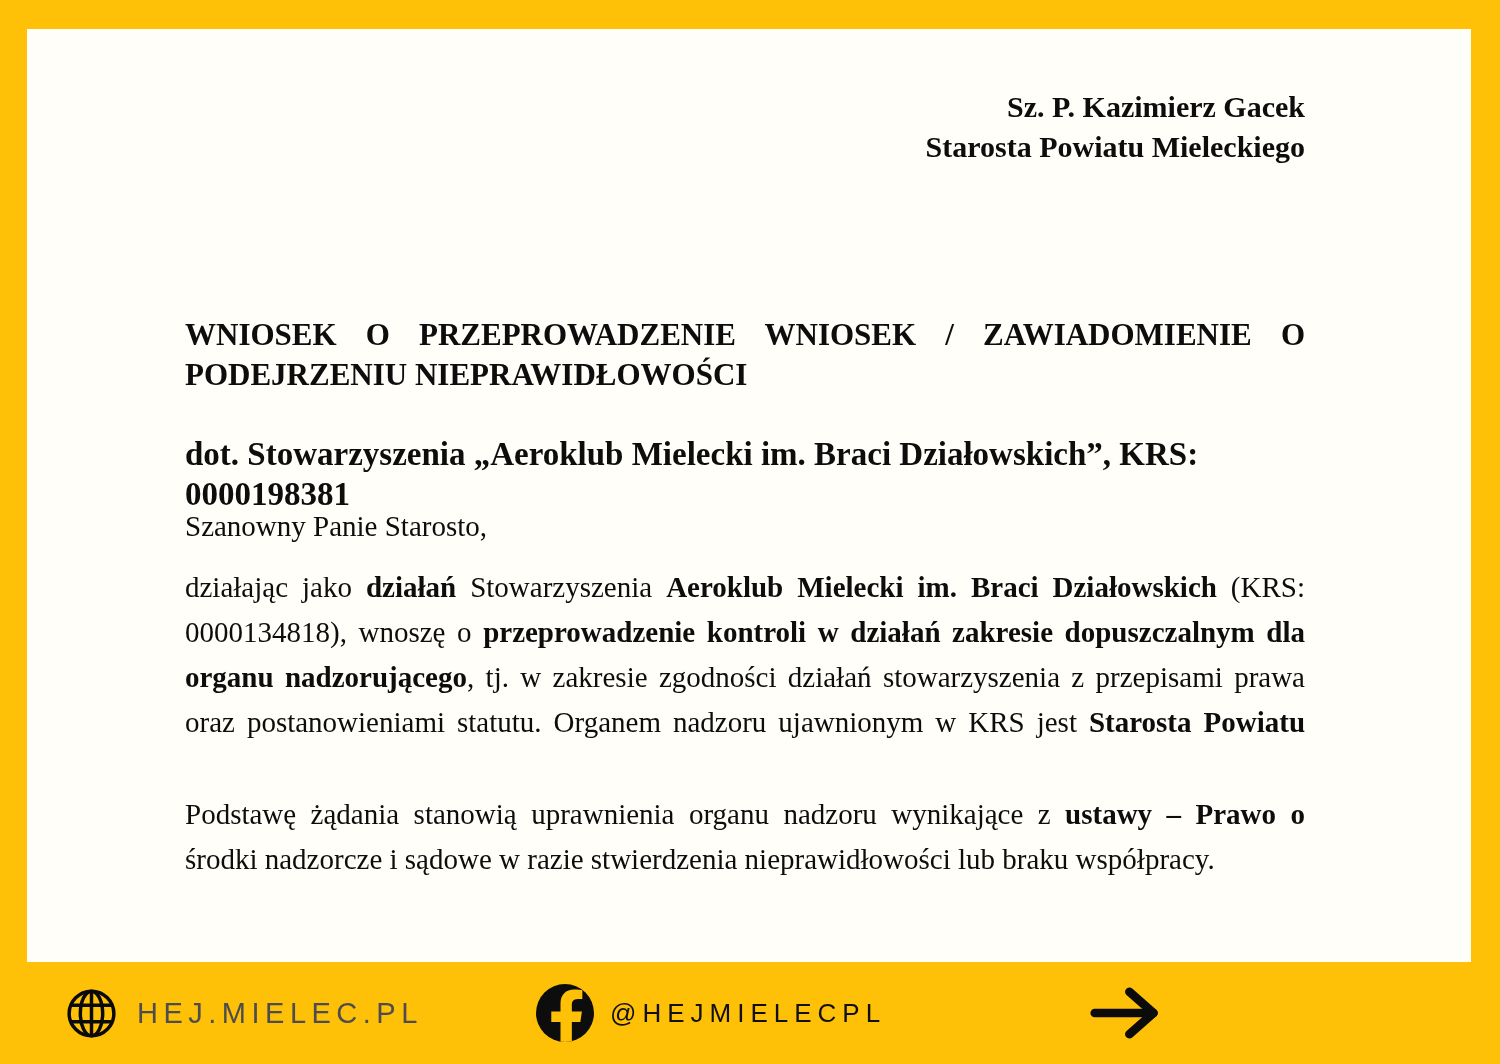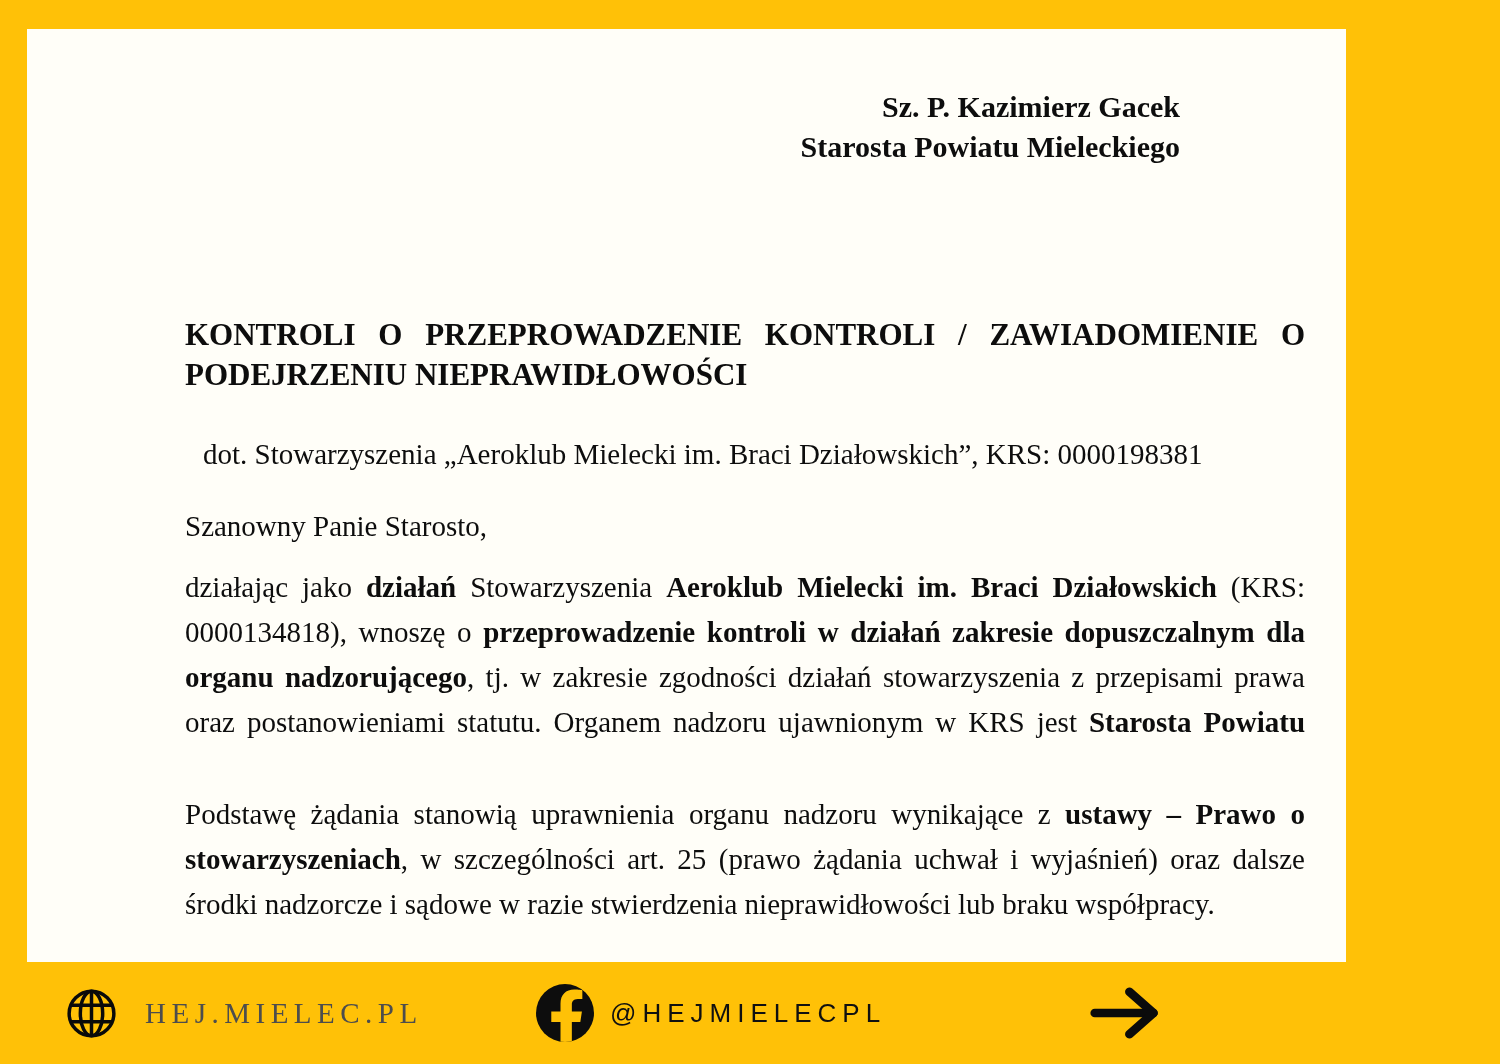--- a/index.html
+++ b/index.html
@@ -13,40 +13,40 @@
   html, body { width: 1500px; height: 1064px; }
   body {
     position: relative;
     background: var(--frame-yellow);
     font-family: "Liberation Serif", "DejaVu Serif", serif;
     overflow: hidden;
   }
   .sheet {
     position: absolute;
     left: 27px; top: 29px;
-    width: 1319px; height: 933px;
+    width: 1444px; height: 933px;
     background: var(--sheet-white);
   }
   .recipient {
     position: absolute;
     top: 58px; right: 166px;
     text-align: right;
     font-weight: bold;
     font-size: 30px;
     line-height: 40px;
     color: var(--text-black);
   }
   .doc-block {
     position: absolute;
     left: 158px;
     width: 1120px;
     color: var(--text-black);
   }
   .title-block { top: 286px; font-weight: bold; font-size: 31px; line-height: 40px; }
-  .subject-block { top: 405px; font-weight: normal; font-size: 29px; line-height: 40px; margin-left: 18px; }
+  .subject-block { top: 405px; font-weight: bold; font-size: 33px; line-height: 40px; }
   .salutation-block { top: 469px; font-size: 29px; line-height: 40px; margin-top: 8px; }
   .para { font-size: 29px; line-height: 45px; }
   .para-1 { top: 536px; }
   .para-2 { top: 763px; }
   .line { white-space: normal; }
   .line.j { text-align: justify; text-align-last: justify; }
   .line .b { font-weight: bold; }
   .footer {
     position: absolute;
     left: 0; top: 962px;
@@ -54,22 +54,22 @@
     background: var(--frame-yellow);
   }
   .footer-item {
     position: absolute;
     top: 0; height: 102px;
     display: flex;
     align-items: center;
   }
   .icon-globe { left: 65px; }
   .site-label {
-    left: 145px;
-    font-family: Liberation Serif, serif;
+    left: 137px;
+    font-family: Liberation Sans, sans-serif;
     font-size: 29px;
     letter-spacing: 5.5px;
     color: var(--footer-site-gray);
   }
   .icon-facebook { left: 536px; }
   .fb-label {
     left: 610px;
     font-family: "Liberation Sans", "DejaVu Sans", sans-serif;
     font-size: 26px;
     letter-spacing: 6px;
@@ -82,38 +82,37 @@
 <body>
 
 <div class="sheet">
 
   <div class="recipient">
       <div class="line"><span class="r">Sz. P. Kazimierz Gacek</span></div>
       <div class="line"><span class="r">Starosta Powiatu Mieleckiego</span></div>
     </div>
 
   <div class="doc-block title-block">
-      <div class="line j"><span class="r">KONTROLI O PRZEPROWADZENIE KONTROLI / ZAWIADOMIENIE O</span></div>
+      <div class="line j"><span class="r">WNIOSEK O PRZEPROWADZENIE WNIOSEK / ZAWIADOMIENIE O</span></div>
       <div class="line"><span class="r">PODEJRZENIU NIEPRAWIDŁOWOŚCI</span></div>
     </div>
 
   <div class="doc-block subject-block">dot. Stowarzyszenia „Aeroklub Mielecki im. Braci Działowskich”, KRS: 0000198381</div>
 
   <div class="doc-block salutation-block">Szanowny Panie Starosto,</div>
 
   <div class="doc-block para para-1">
       <div class="line j"><span class="r">działając jako </span><span class="b">działań</span><span class="r"> Stowarzyszenia </span><span class="b">Aeroklub Mielecki im. Braci Działowskich</span><span class="r"> (KRS:</span></div>
       <div class="line j"><span class="r">0000134818), wnoszę o </span><span class="b">przeprowadzenie kontroli w działań zakresie dopuszczalnym dla</span></div>
       <div class="line j"><span class="b">organu nadzorującego</span><span class="r">, tj. w zakresie zgodności działań stowarzyszenia z przepisami prawa</span></div>
       <div class="line j"><span class="r">oraz postanowieniami statutu. Organem nadzoru ujawnionym w KRS jest </span><span class="b">Starosta Powiatu</span></div>
     </div>
 
   <div class="doc-block para para-2">
       <div class="line j"><span class="r">Podstawę żądania stanowią uprawnienia organu nadzoru wynikające z </span><span class="b">ustawy – Prawo o</span></div>
-      <div class="line j"><span class="b">stowarzyszeniach</span><span class="r">, w szczególności art. 25 (prawo żądania uchwał i wyjaśnień) oraz dalsze</span></div>
       <div class="line"><span class="r">środki nadzorcze i sądowe w razie stwierdzenia nieprawidłowości lub braku współpracy.</span></div>
     </div>
 
 </div>
 
 <div class="footer">
 
   <div class="footer-item icon-globe">
     <svg viewBox="0 0 64 64" width="53" height="53" aria-hidden="true">
       <g fill="none" stroke="#0a0a0a" stroke-width="4.2">

